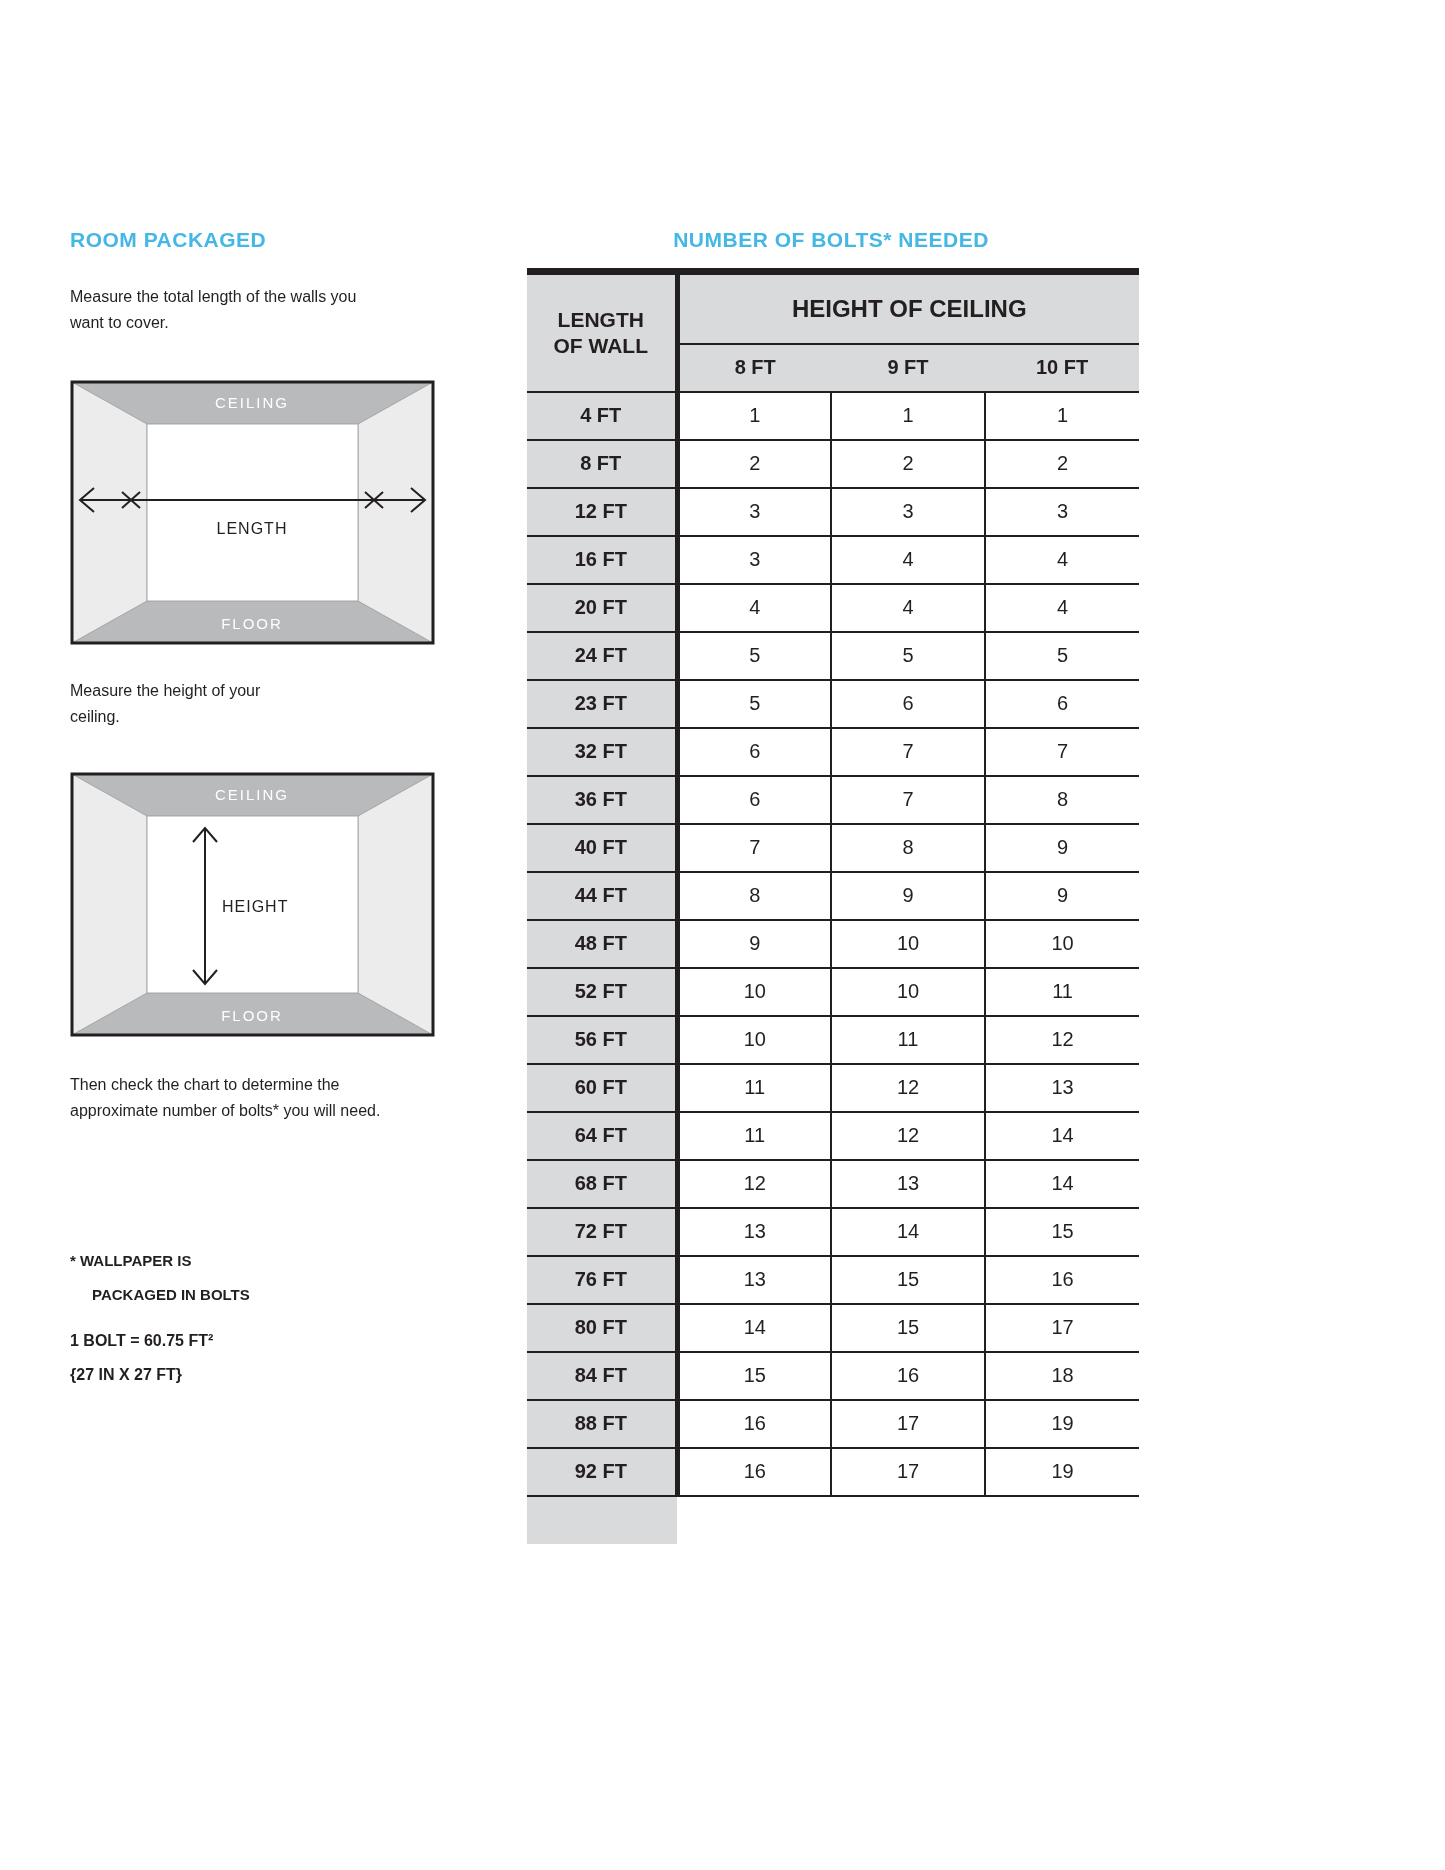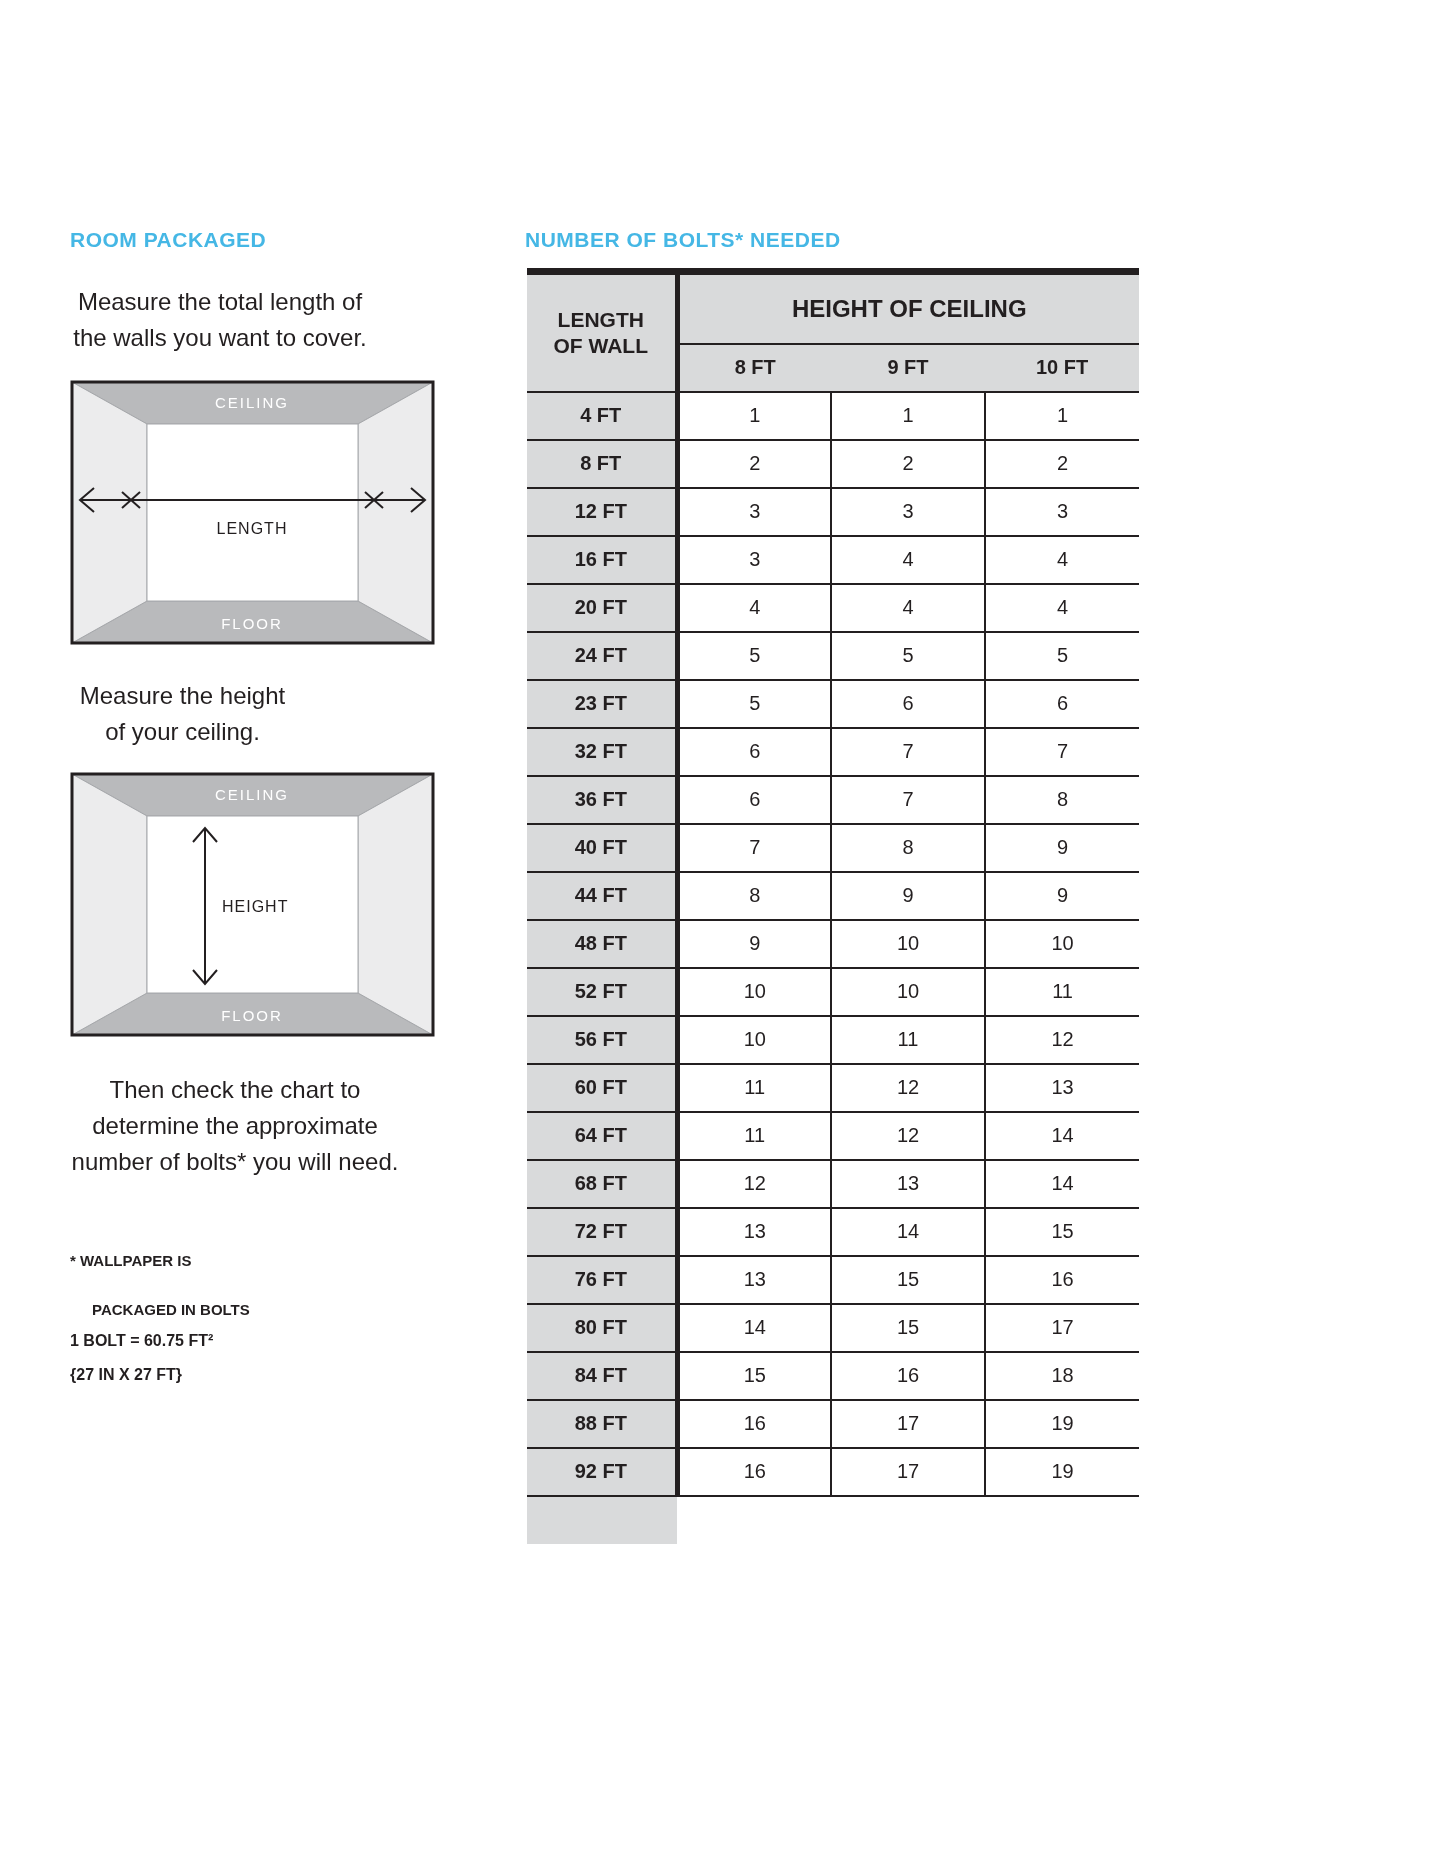--- a/index.html
+++ b/index.html
@@ -3,41 +3,41 @@
 <meta charset="utf-8">
 <style>
   * { margin:0; padding:0; box-sizing:border-box; }
   :root { --accent:#45b7e5; --ink:#231f20; --grayband:#b9babc; --graywall:#ececed; --grayhdr:#d9dadb; }
   body { background:#ffffff; font-family:"Liberation Sans","DejaVu Sans",sans-serif; color:var(--ink); }
   .page { position:relative; width:1445px; height:1870px; background:#fff; overflow:hidden; margin:0 auto; }
 
   .title { position:absolute; left:70px; top:58px; font-size:48px; font-weight:bold; color:var(--accent); letter-spacing:0.5px; }
 
   .section-heading { position:absolute; left:70px; top:228px; font-size:21px; font-weight:bold; color:var(--accent); letter-spacing:0.5px; }
-  .para { position:absolute; font-size:24px; line-height:36px; color:var(--ink);text-align:center; }
+  .para { position:absolute; font-size:16px; line-height:26px; color:var(--ink); }
   .para1 { left:70px; top:284px; width:300px; }
   .para2 { left:70px; top:678px; width:225px; }
   .para3 { left:70px; top:1072px; width:330px; }
 
   .diagram { position:absolute; width:365px; height:265px; }
   .diagram1 { left:70px; top:380px; }
   .diagram2 { left:70px; top:772px; }
   .band { fill:var(--grayband); stroke:#a6a8ab; stroke-width:1; }
   .wall { fill:var(--graywall); stroke:#a6a8ab; stroke-width:1; }
   .backwall { fill:#ffffff; stroke:#a6a8ab; stroke-width:1; }
   .outline { fill:none; stroke:var(--ink); stroke-width:3; }
   .band-label { fill:#ffffff; font-size:15px; letter-spacing:2px; font-family:"Liberation Sans","DejaVu Sans",sans-serif; }
   .measure-label { fill:var(--ink); font-size:16px; letter-spacing:1px; font-family:"Liberation Sans","DejaVu Sans",sans-serif; }
   .arrow line, .arrow polyline { stroke:var(--ink); stroke-width:2; fill:none; }
 
   .footnote { position:absolute; left:70px; top:1244px; font-size:15px; font-weight:bold; line-height:34px; }
-  .footnote .indent { padding-left:22px;margin-top:15px; }
+  .footnote .indent { padding-left:22px; }
   .bolt-info { position:absolute; left:70px; top:1324px; font-size:16px; font-weight:bold; line-height:34px; }
 
-  .table-heading { position:absolute; left:525px; top:228px; width:612px; font-size:21px; font-weight:bold; color:var(--accent); letter-spacing:0.5px; }
+  .table-heading { position:absolute; left:525px; top:228px; width:612px; text-align:center; font-size:21px; font-weight:bold; color:var(--accent); letter-spacing:0.5px; }
 
   .bolts-table { position:absolute; left:527px; top:268px; border-collapse:collapse; table-layout:fixed; width:612px; border-top:7px solid var(--ink); font-size:20px; color:var(--ink); }
   .bolts-table th, .bolts-table td { text-align:center; vertical-align:middle; padding:0; }
   .bolts-table thead tr.group-row { height:72px; }
   .bolts-table thead tr.sub-row { height:48px; }
   .bolts-table tbody tr { height:48px; }
   th.len-head { background:var(--grayhdr); border-right:5px solid var(--ink); border-bottom:2px solid var(--ink); font-size:21px; font-weight:bold; line-height:1.25; }
   th.group-head { background:var(--grayhdr); border-bottom:2px solid var(--ink); font-size:24px; font-weight:bold; }
   th.sub-head { background:var(--grayhdr); border-bottom:2px solid var(--ink); font-size:20px; font-weight:bold; }
   td.len-cell { background:var(--grayhdr); font-weight:bold; border-right:5px solid var(--ink); border-bottom:2px solid var(--ink); }

